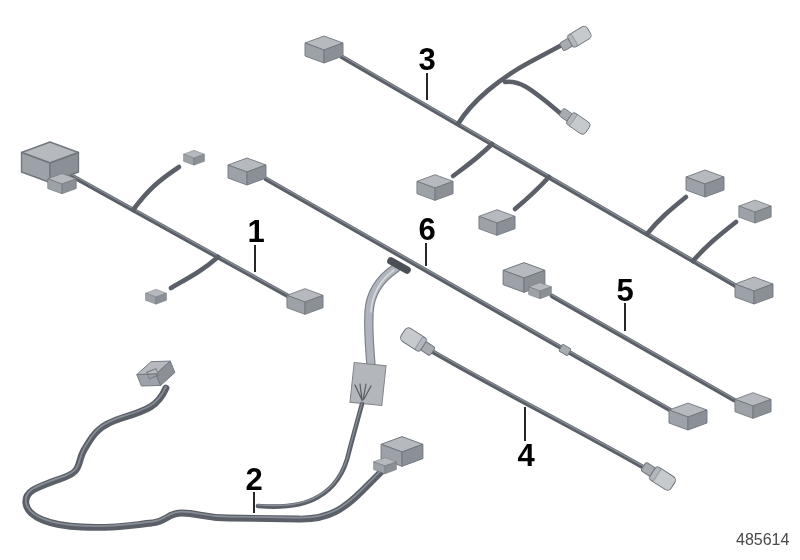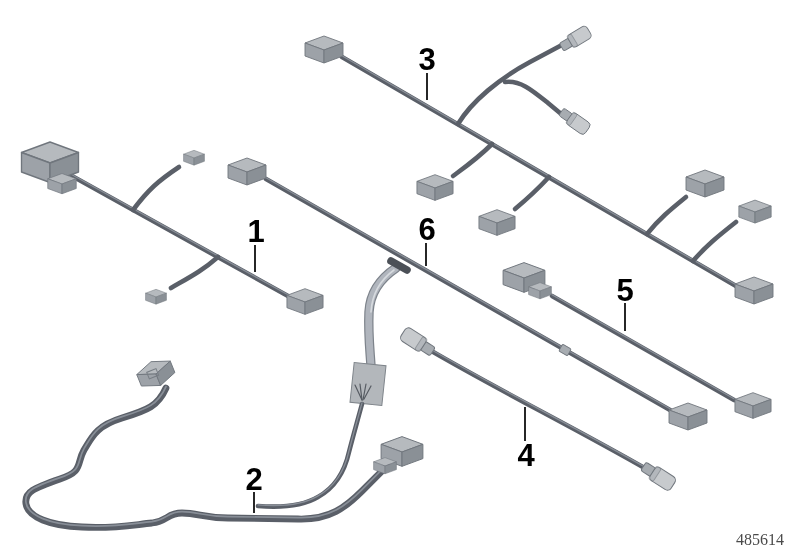--- a/index.html
+++ b/index.html
@@ -23,21 +23,21 @@
   .ribbon-edge{fill:none;stroke:#7d838b;stroke-width:9.4;stroke-linecap:round;}
   .ribbon-face{fill:none;stroke:var(--ribbon);stroke-width:7;stroke-linecap:round;}
   .ribbon-sheen{fill:none;stroke:#dde0e4;stroke-width:1.6;stroke-linecap:round;opacity:.85;}
   .module{fill:#b3b7bb;stroke:#7e848a;stroke-width:1;}
   .strand{stroke:#565b62;stroke-width:1.2;fill:none;stroke-linecap:round;}
   .wrap{stroke:#4b5057;stroke-width:7.6;stroke-linecap:round;}
   .slot{fill:none;stroke:#777d84;stroke-width:1;}
   .leader{stroke:#000;stroke-width:1.7;}
   .callout{position:absolute;transform:translate(-50%,-50%);color:var(--label);
            font-weight:700;font-size:31px;line-height:1;letter-spacing:0;cursor:pointer;}
-  #part-number{position:absolute;left:736px;top:531px;font-size:16px;color:var(--part-number);font-family:Liberation Serif, serif;}
+  #part-number{position:absolute;left:736px;top:531px;font-size:16px;color:var(--part-number);}
 </style>
 </head>
 <body>
 
 <div id="stage">
 
   <svg id="art" width="800" height="560" viewBox="0 0 800 560">
     <defs>
       <g id="isobox">
         <polygon class="f-top" points="-19,-7 0,-14 19,-7 0,0"></polygon>

